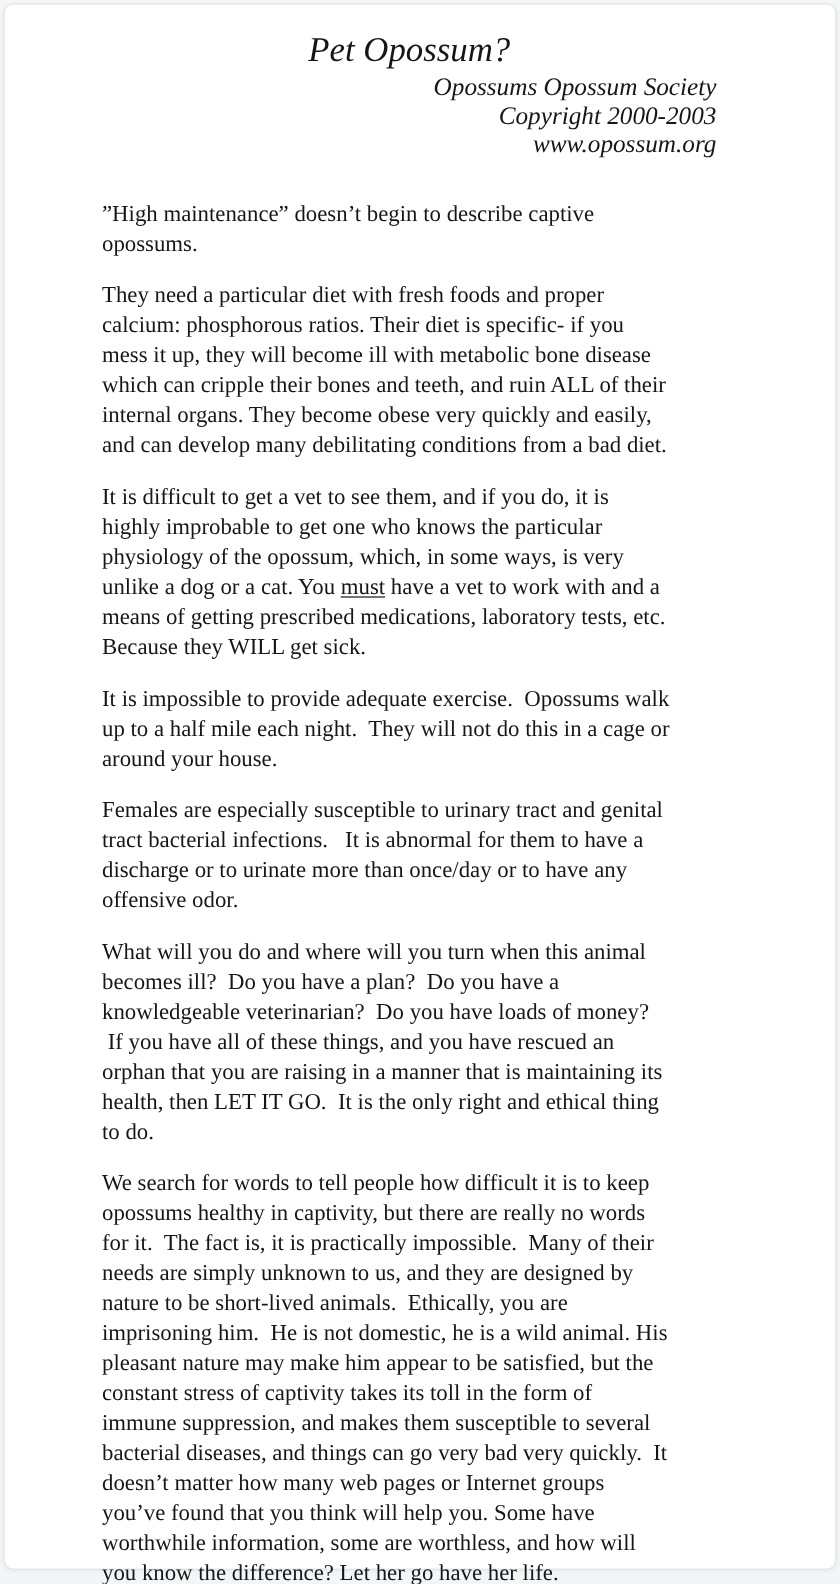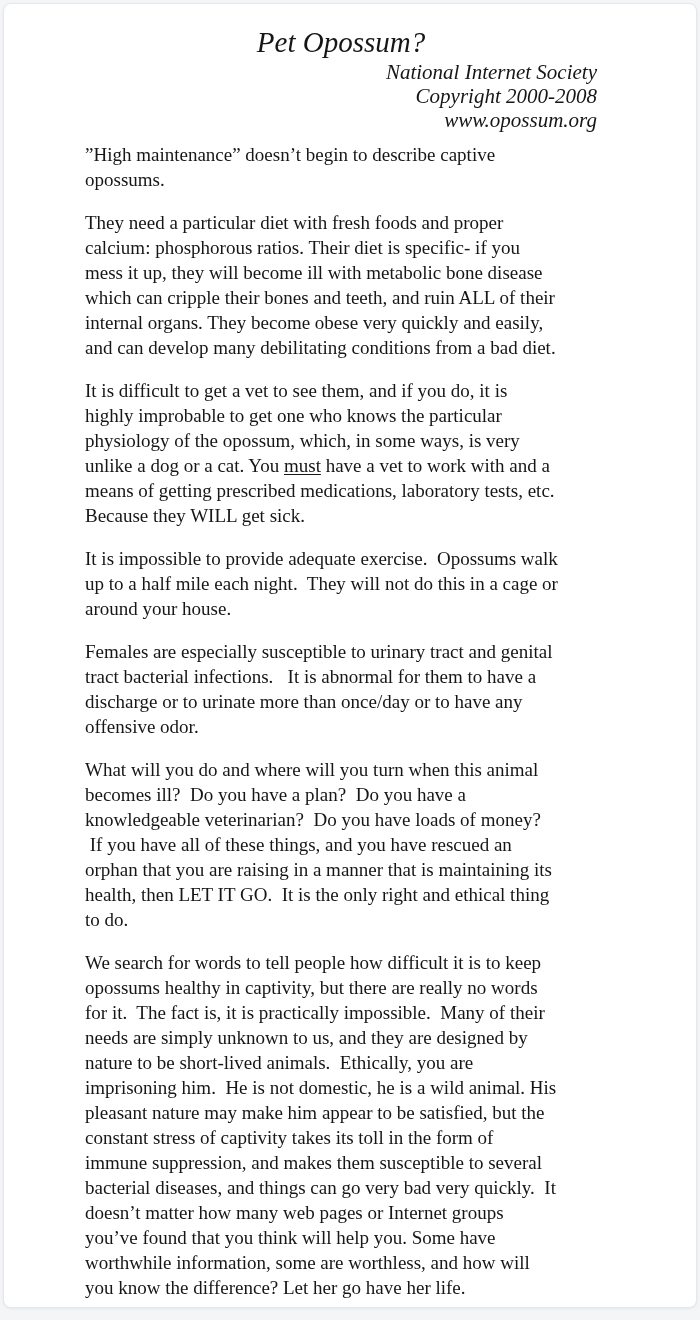--- a/index.html
+++ b/index.html
@@ -14,21 +14,21 @@
     width: 694px;
     height: 1305px;
     margin: 3px auto 0 auto;
     background: #ffffff;
     border: 1px solid #e4e8eb;
     border-radius: 8px;
     box-shadow: 0 1px 3px rgba(0,0,0,0.06);
     padding: 20px 99px 20px 81px;
     color: #161616;
   }
-  .doc-header { margin-bottom: 10px; }
+  .doc-header { margin-bottom: 34px; }
   .doc-title {
     font-style: italic;
     font-size: 29px;
     line-height: 36px;
     text-align: center;
   }
   .doc-byline {
     font-style: italic;
     font-size: 21px;
     line-height: 24px;
@@ -43,22 +43,22 @@
     margin-bottom: 18px;
   }
   .para u { text-underline-offset: 2px; }
 </style>
 </head>
 <body>
 
 <div class="card">
   <div class="doc-header">
     <div class="doc-title">Pet Opossum?</div>
-    <div class="doc-byline">National Internet Society</div>
-    <div class="doc-byline">Copyright 2000-2008</div>
+    <div class="doc-byline">Opossums Opossum Society</div>
+    <div class="doc-byline">Copyright 2000-2003</div>
     <div class="doc-byline">www.opossum.org</div>
   </div>
   <div class="doc-body">
       <div class="para">”High maintenance” doesn’t begin to describe captive
 opossums.</div>
       <div class="para">They need a particular diet with fresh foods and proper
 calcium: phosphorous ratios. Their diet is specific- if you
 mess it up, they will become ill with metabolic bone disease
 which can cripple their bones and teeth, and ruin ALL of their
 internal organs. They become obese very quickly and easily,

